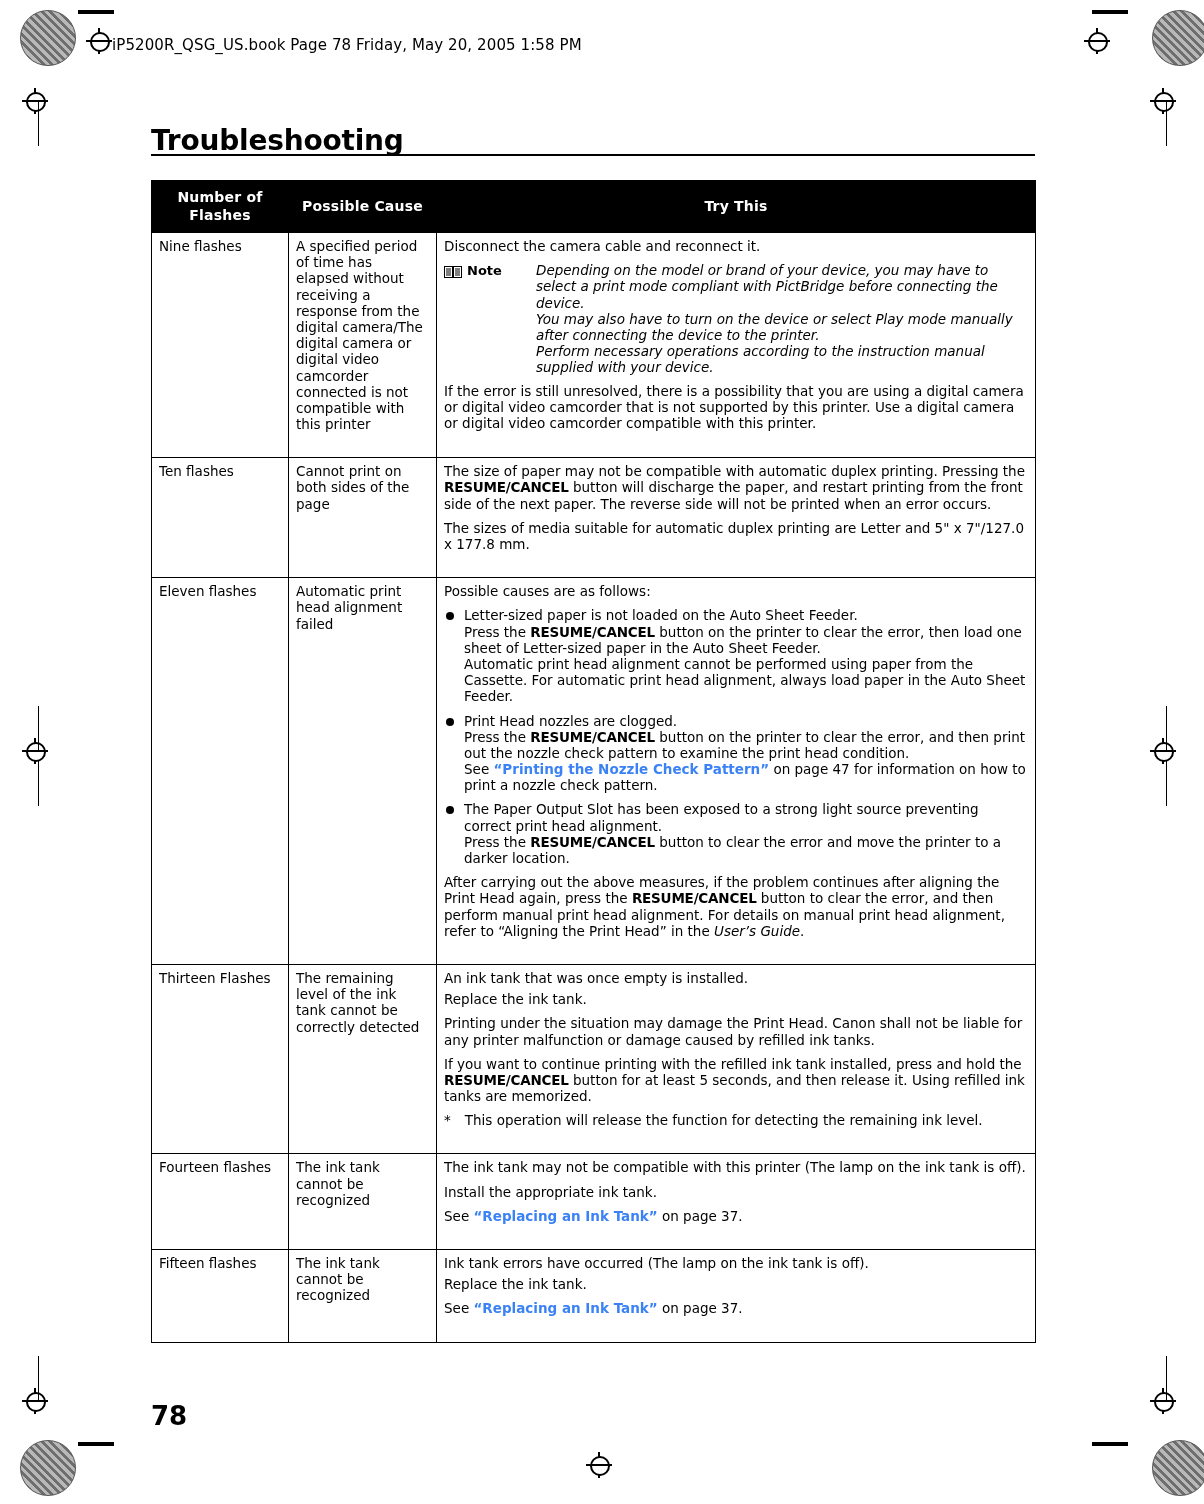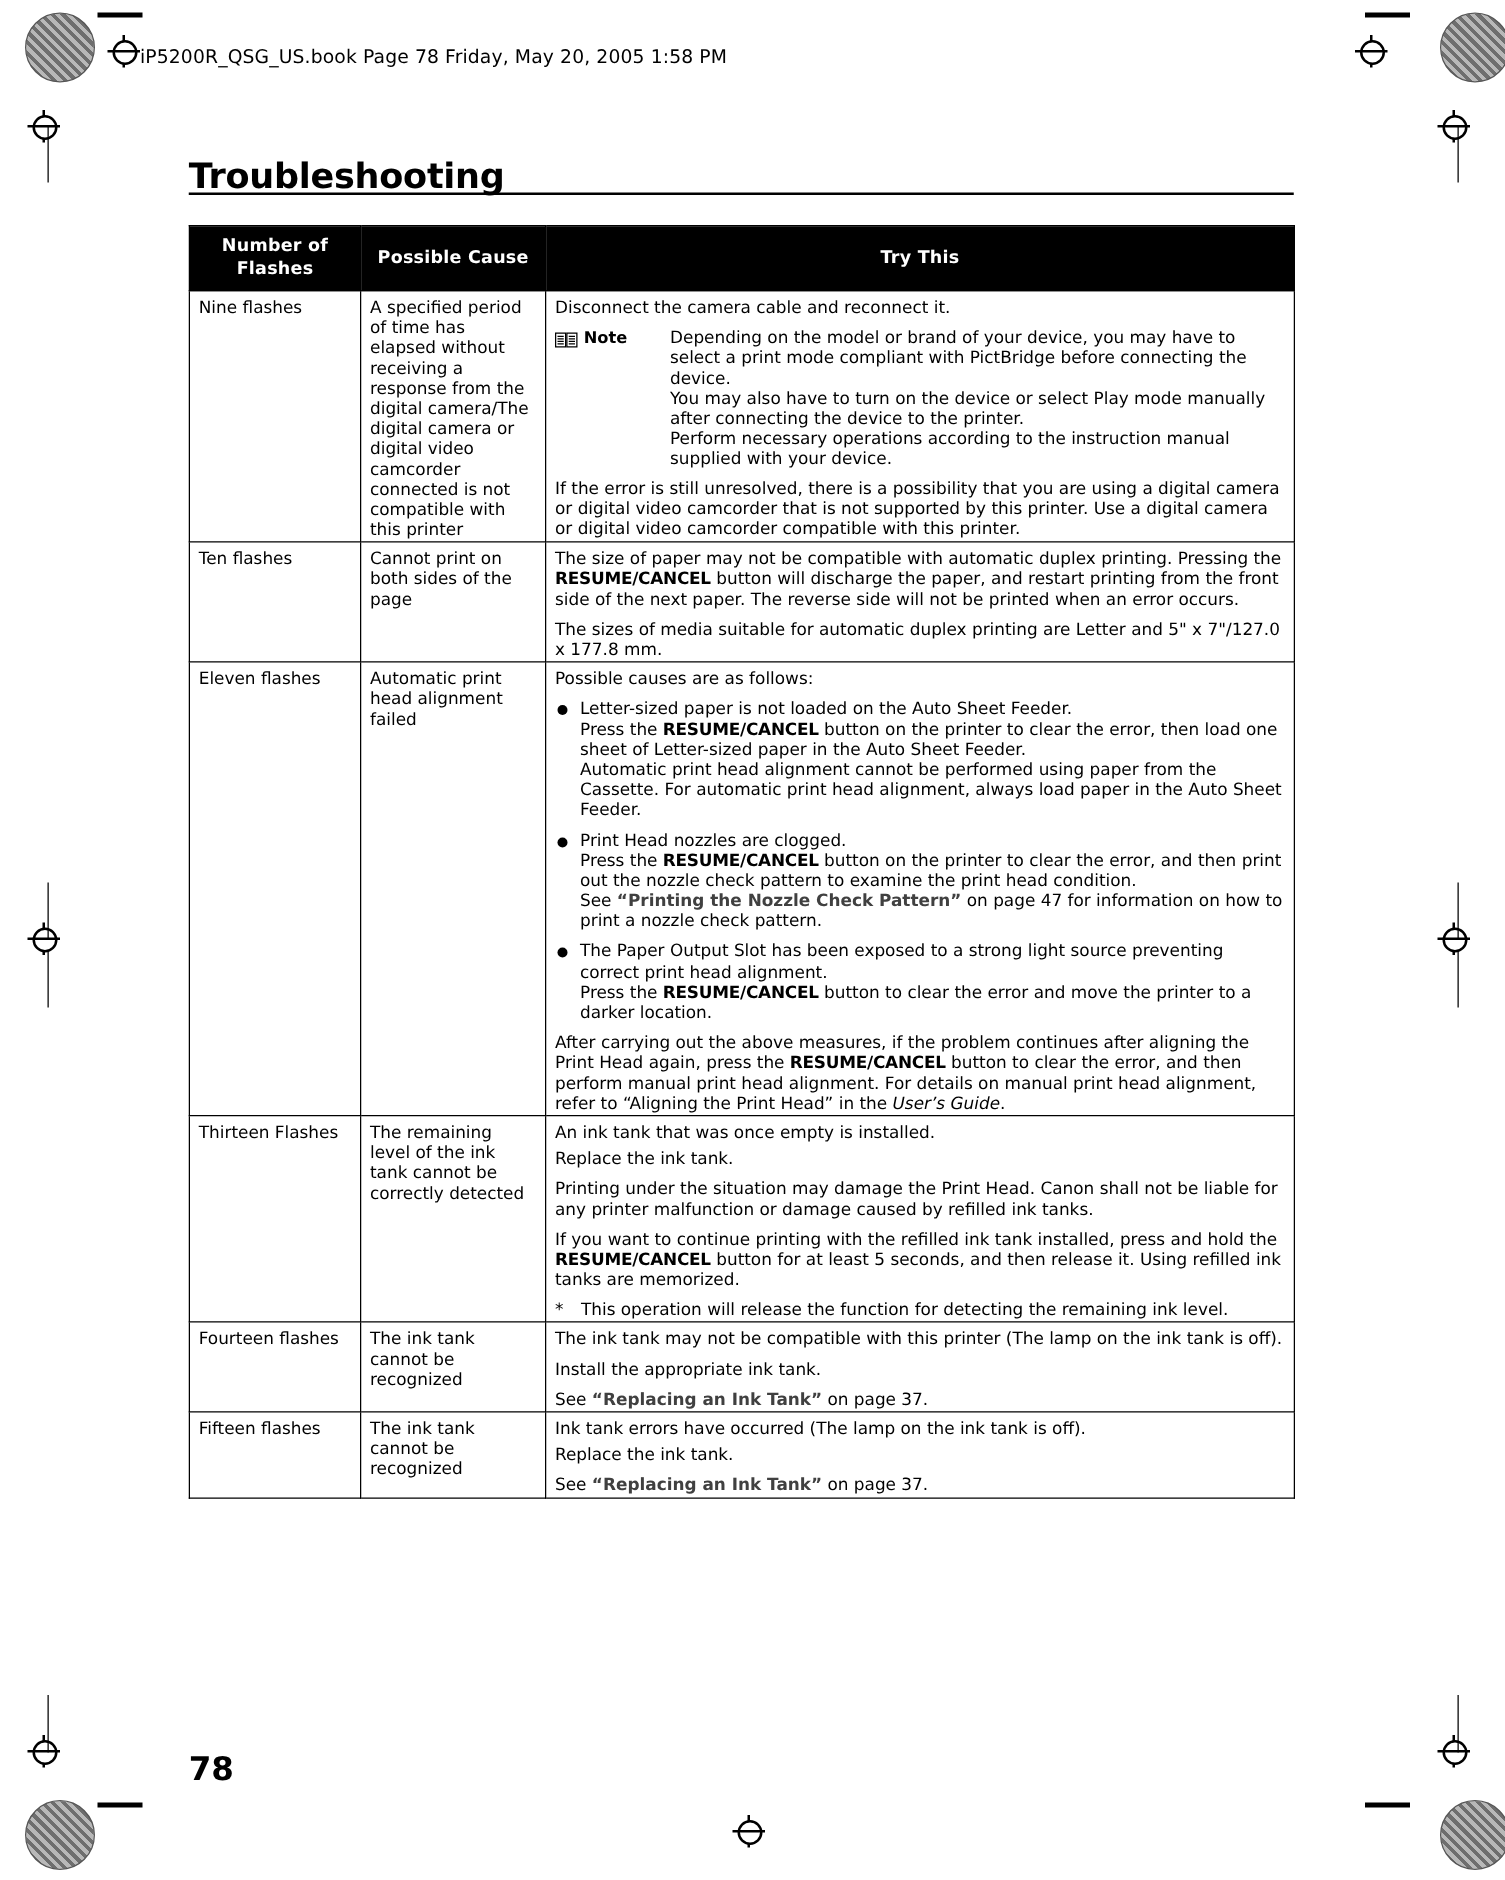--- a/index.html
+++ b/index.html
@@ -113,28 +113,28 @@
     border: 1px solid #000;
     text-align: center;
     letter-spacing: 0.2px;
     line-height: 1.25;
   }
   table.tbl td {
     border: 1px solid #000;
     vertical-align: top;
     font-size: 13.5px;
     line-height: 1.2;
-    padding: 5px 7px 1px 7px;
+    padding: 5px 7px 25px 7px;
   }
   td.col-a, td.col-b { font-size: 13.5px; }
   .cell-p { margin: 0 0 8px 0; }
   .cell-p:last-child { margin-bottom: 0; }
 
   b.rc { font-weight: bold; letter-spacing: -0.2px; }
-  .link { color: #404040; font-weight: bold; }
+  .link { color: #3b82f6; font-weight: bold; }
   .ital { font-style: italic; }
 
   
   .note-row {
     display: flex;
     align-items: flex-start;
     margin: 5px 0 7px 0;
   }
   .note-label {
     flex: 0 0 92px;
@@ -150,21 +150,21 @@
     position: relative;
     flex: 0 0 auto;
     margin-top: 1px;
   }
   .note-word {
     font-weight: bold;
     font-size: 13px;
     letter-spacing: 0px;
   }
   .note-body { flex: 1 1 auto; }
-  .note-body div { line-height: 1.2; }
+  .note-body div { line-height: 1.2; font-style: italic; }
 
   
   ul.bl {
     list-style: none;
     margin: 0 0 8px 0;
     padding: 0;
   }
   ul.bl li {
     position: relative;
     padding-left: 20px;

